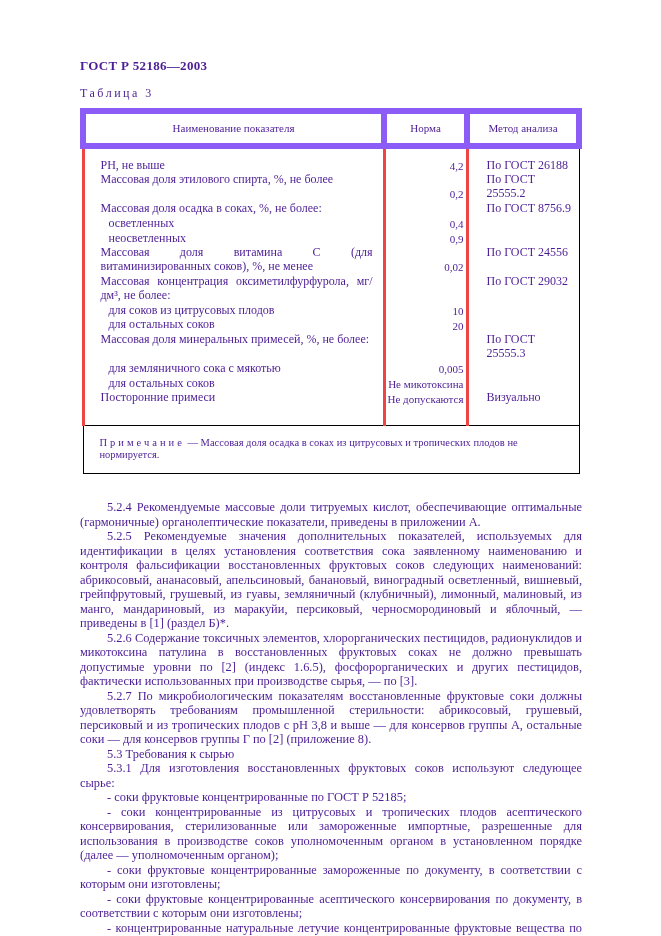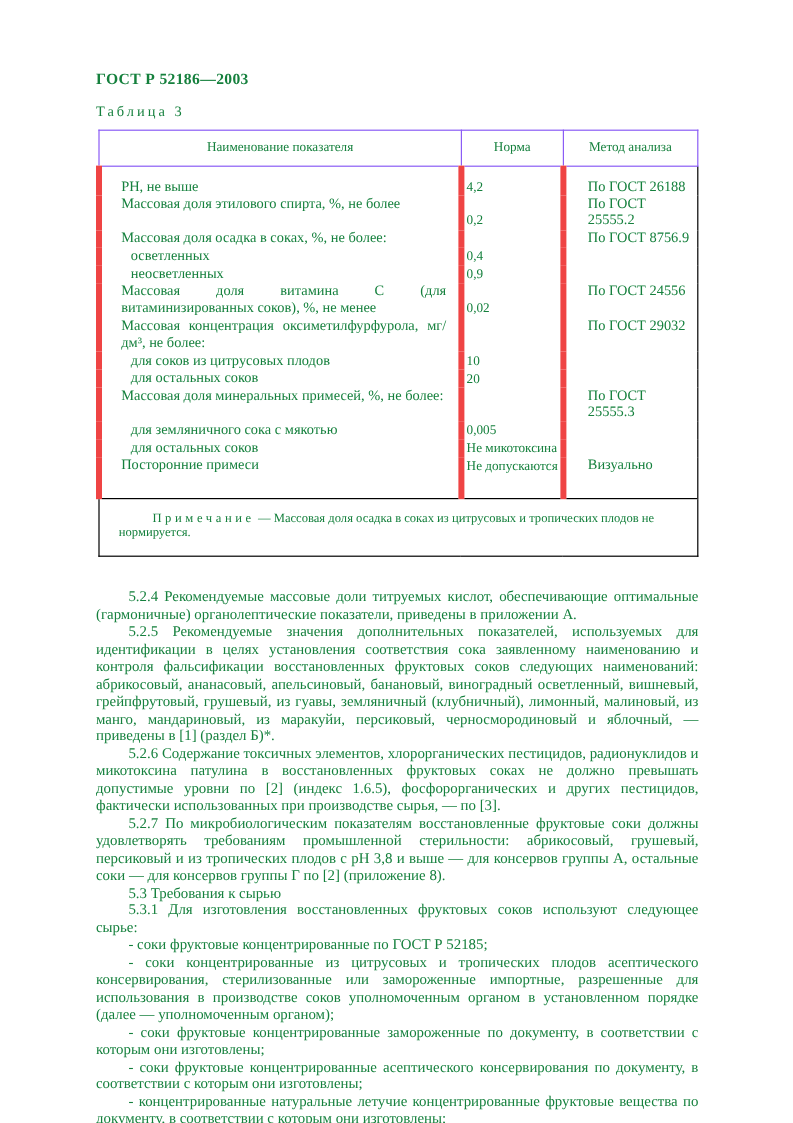--- a/index.html
+++ b/index.html
@@ -4,21 +4,21 @@
 <style>
   * { margin: 0; padding: 0; box-sizing: border-box; }
   html, body { background: #e8e8e8; }
   .page {
     position: relative;
     width: 661px;
     height: 936px;
     background: #ffffff;
     margin: 0 auto;
     font-family: "Liberation Serif", serif;
-    color: #15803d;
+    color: #4c1d95;
     overflow: hidden;
   }
   .content {
     position: absolute;
     left: 80px;
     top: 58px;
     width: 502px;
   }
   .doc-header {
     font-size: 13px;
@@ -36,57 +36,57 @@
     width: 502px;
     font-size: 12px;
     line-height: 1.15;
   }
   table.gost-table, table.gost-table th, table.gost-table td { border-color: #000; }
   table.gost-table { border: 1.5px solid #000; }
   .col-name { width: 310px; }
   .col-norm { width: 78px; }
   .col-method { width: 114px; }
   table.gost-table thead th {
-    border: 1px solid #8b5cf6;
+    border: 6px solid #8b5cf6;
     font-weight: normal;
     font-size: 11px;
     text-align: center;
     vertical-align: middle;
     padding: 8px 4px;
   }
   table.gost-table tbody td {
-    border-left: 5px solid #ef4444;
+    border-left: 3px solid #ef4444;
     border-right: 1px solid #000;
     padding: 0.5px 2px;
   }
   td.c-name {
     padding-left: 16px !important;
     padding-right: 10px !important;
     text-align: justify;
     vertical-align: top;
   }
   tr.sub td.c-name { padding-left: 24px !important; }
   td.c-norm {
-    text-align: left;
+    text-align: right;
     vertical-align: bottom;
     font-size: 11px;
     white-space: nowrap;
   }
   td.c-method {
     padding-left: 18px !important;
     vertical-align: top;
   }
   table.gost-table tbody tr:first-child td { padding-top: 10px; }
   table.gost-table tbody tr:last-child td { padding-bottom: 20px; }
   table.gost-table tfoot td {
     border-top: 1px solid #000;
     padding: 11px 12px 12px 16px;
     font-size: 10.5px;
   }
-  .note-label { letter-spacing: 3px; margin-left: 28px; }
+  .note-label { letter-spacing: 3px; }
   .body-text { margin-top: 26px; }
   .para {
     font-size: 12.4px;
     line-height: 1.17;
     text-align: justify;
     text-indent: 27px;
   }
   .para.bold { font-weight: normal; }
 </style>
 </head>

